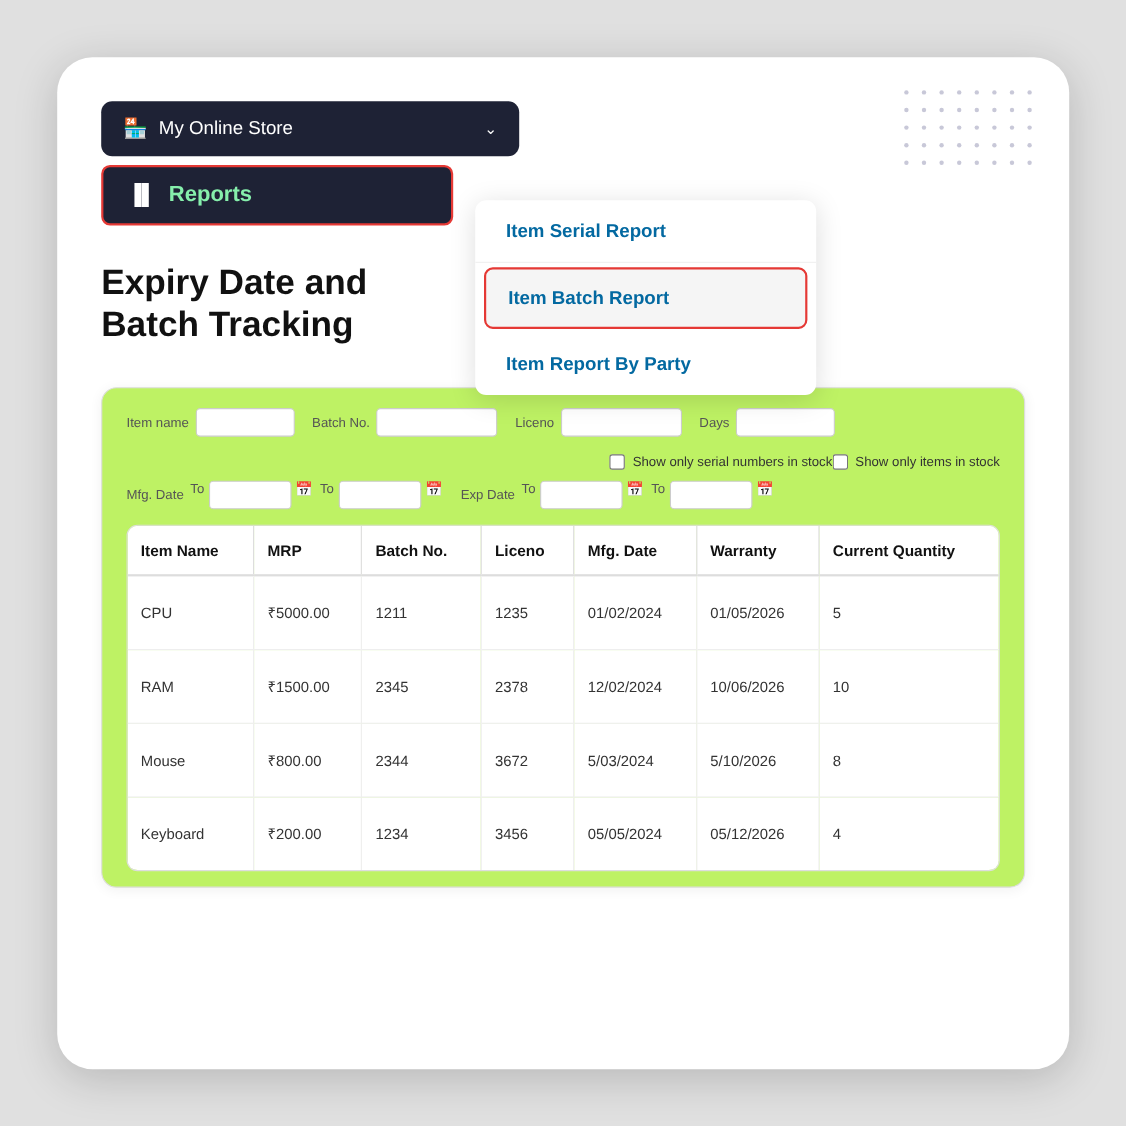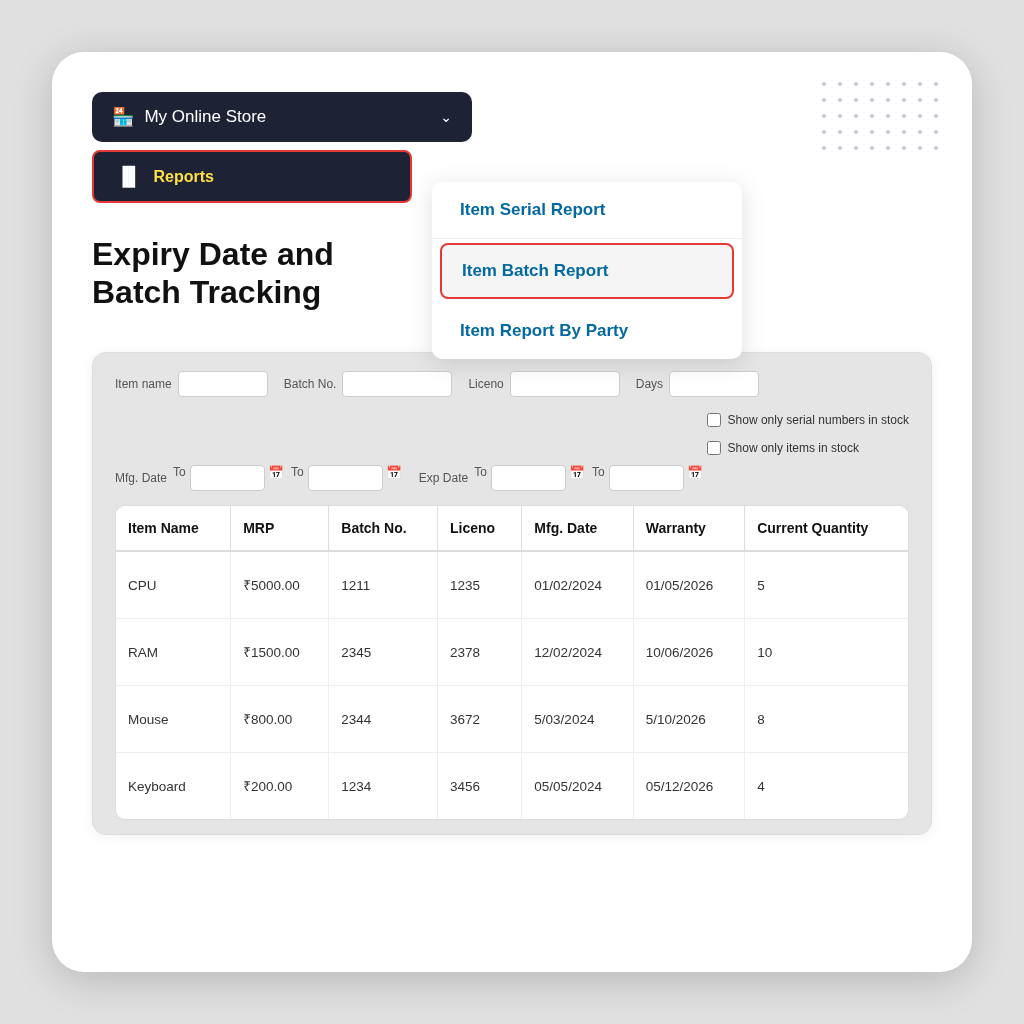--- a/index.html
+++ b/index.html
@@ -79,22 +79,22 @@
       margin-top: 8px;
       position: relative;
       z-index: 10;
     }
     .reports-icon {
       color: #fff;
       font-size: 18px;
       margin-right: 12px;
     }
     .reports-label {
-      color: #fde047;
-      font-size: 16px;
+      color: #86efac;
+      font-size: 20px;
       font-weight: 700;
     }
 
     
     .dropdown-menu {
       position: absolute;
       left: 340px;
       top: 90px;
       background: #fff;
       border-radius: 10px;
@@ -128,21 +128,21 @@
     }
     .main-heading h1 {
       font-size: 32px;
       font-weight: 800;
       color: #111;
       line-height: 1.2;
     }
 
     
     .filter-panel {
-      background: #e5e5e5;
+      background: #bef264;
       border: 1px solid #ddd;
       border-radius: 14px;
       padding: 18px 22px 14px 22px;
       margin-bottom: 0;
       box-shadow: 0 2px 12px rgba(0,0,0,0.06);
     }
     .filter-row {
       display: flex;
       align-items: center;
       gap: 16px;
@@ -168,22 +168,22 @@
       font-size: 12px;
       width: 90px;
       height: 26px;
       outline: none;
     }
     .filter-input-wide {
       width: 110px;
     }
     .filter-checkboxes {
       display: flex;
-      flex-direction: column;
-      gap: 14px;
+      flex-direction: row;
+      gap: 0;
       margin-left: auto;
       font-size: 12px;
       color: #333;
     }
     .filter-check-row {
       display: flex;
       align-items: center;
       gap: 7px;
     }
     .filter-check-row input[type="checkbox"] {

